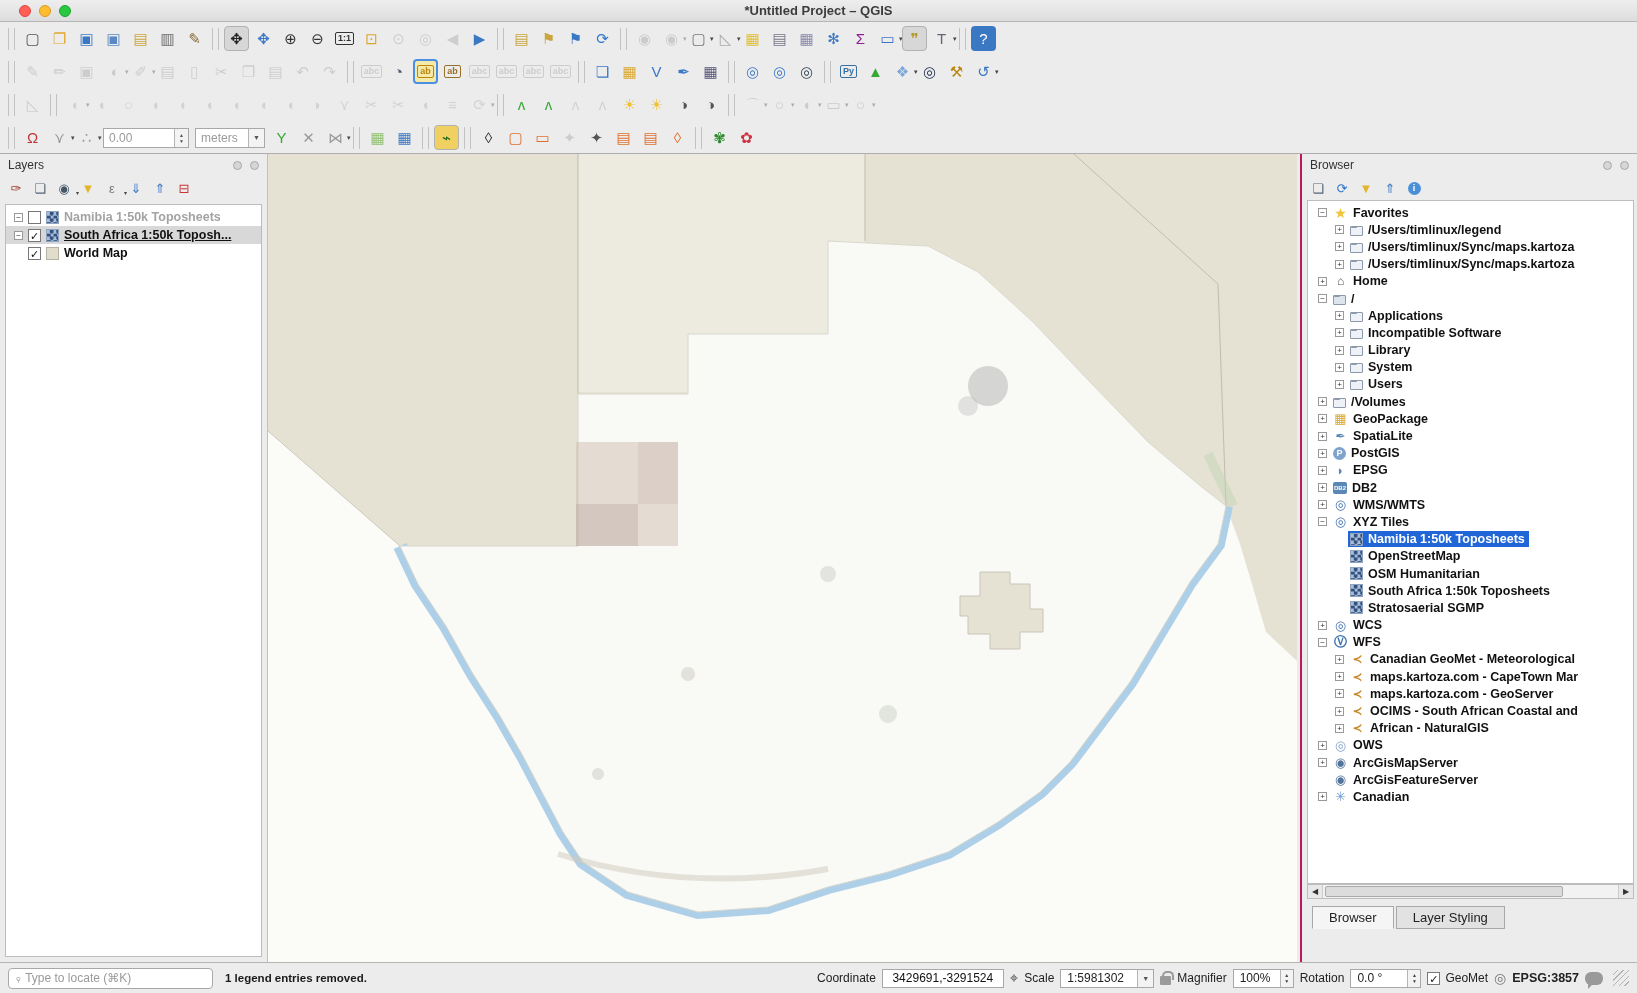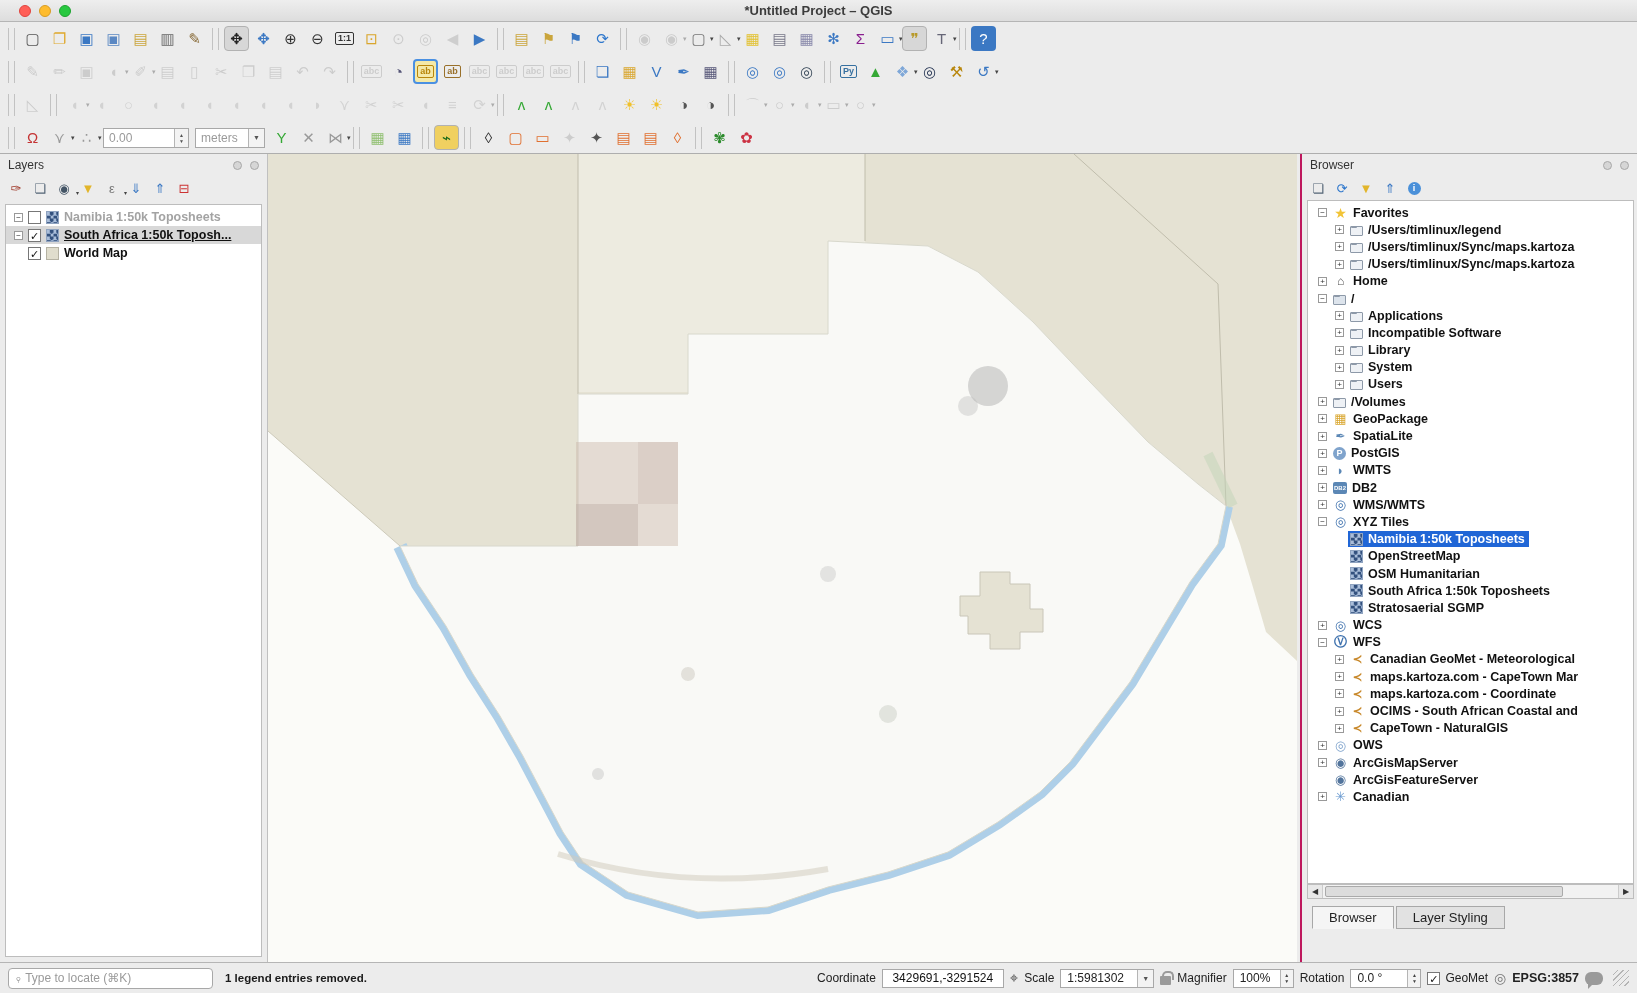--- a/index.html
+++ b/index.html
@@ -795,21 +795,21 @@
         <span class="exp">+</span>
         <span class="hl">
           <span class="ti ti-pgis"></span>
           <span>PostGIS</span>
         </span>
       </div>
       <div class="brow" style="padding-left: 10px;">
         <span class="exp">+</span>
         <span class="hl">
           <span class="ti ti-mssql"></span>
-          <span>WMTS</span>
+          <span>EPSG</span>
         </span>
       </div>
       <div class="brow" style="padding-left: 10px;">
         <span class="exp">+</span>
         <span class="hl">
           <span class="ti ti-db2"></span>
           <span>DB2</span>
         </span>
       </div>
       <div class="brow" style="padding-left: 10px;">
@@ -886,35 +886,35 @@
         <span class="exp">+</span>
         <span class="hl">
           <span class="ti ti-conn"></span>
           <span>maps.kartoza.com - CapeTown Mar</span>
         </span>
       </div>
       <div class="brow" style="padding-left: 27px;">
         <span class="exp">+</span>
         <span class="hl">
           <span class="ti ti-conn"></span>
-          <span>maps.kartoza.com - Coordinate</span>
+          <span>maps.kartoza.com - GeoServer</span>
         </span>
       </div>
       <div class="brow" style="padding-left: 27px;">
         <span class="exp">+</span>
         <span class="hl">
           <span class="ti ti-conn"></span>
           <span>OCIMS - South African Coastal and</span>
         </span>
       </div>
       <div class="brow" style="padding-left: 27px;">
         <span class="exp">+</span>
         <span class="hl">
           <span class="ti ti-conn"></span>
-          <span>CapeTown - NaturalGIS</span>
+          <span>African - NaturalGIS</span>
         </span>
       </div>
       <div class="brow" style="padding-left: 10px;">
         <span class="exp">+</span>
         <span class="hl">
           <span class="ti ti-ows"></span>
           <span>OWS</span>
         </span>
       </div>
       <div class="brow" style="padding-left: 10px;">

